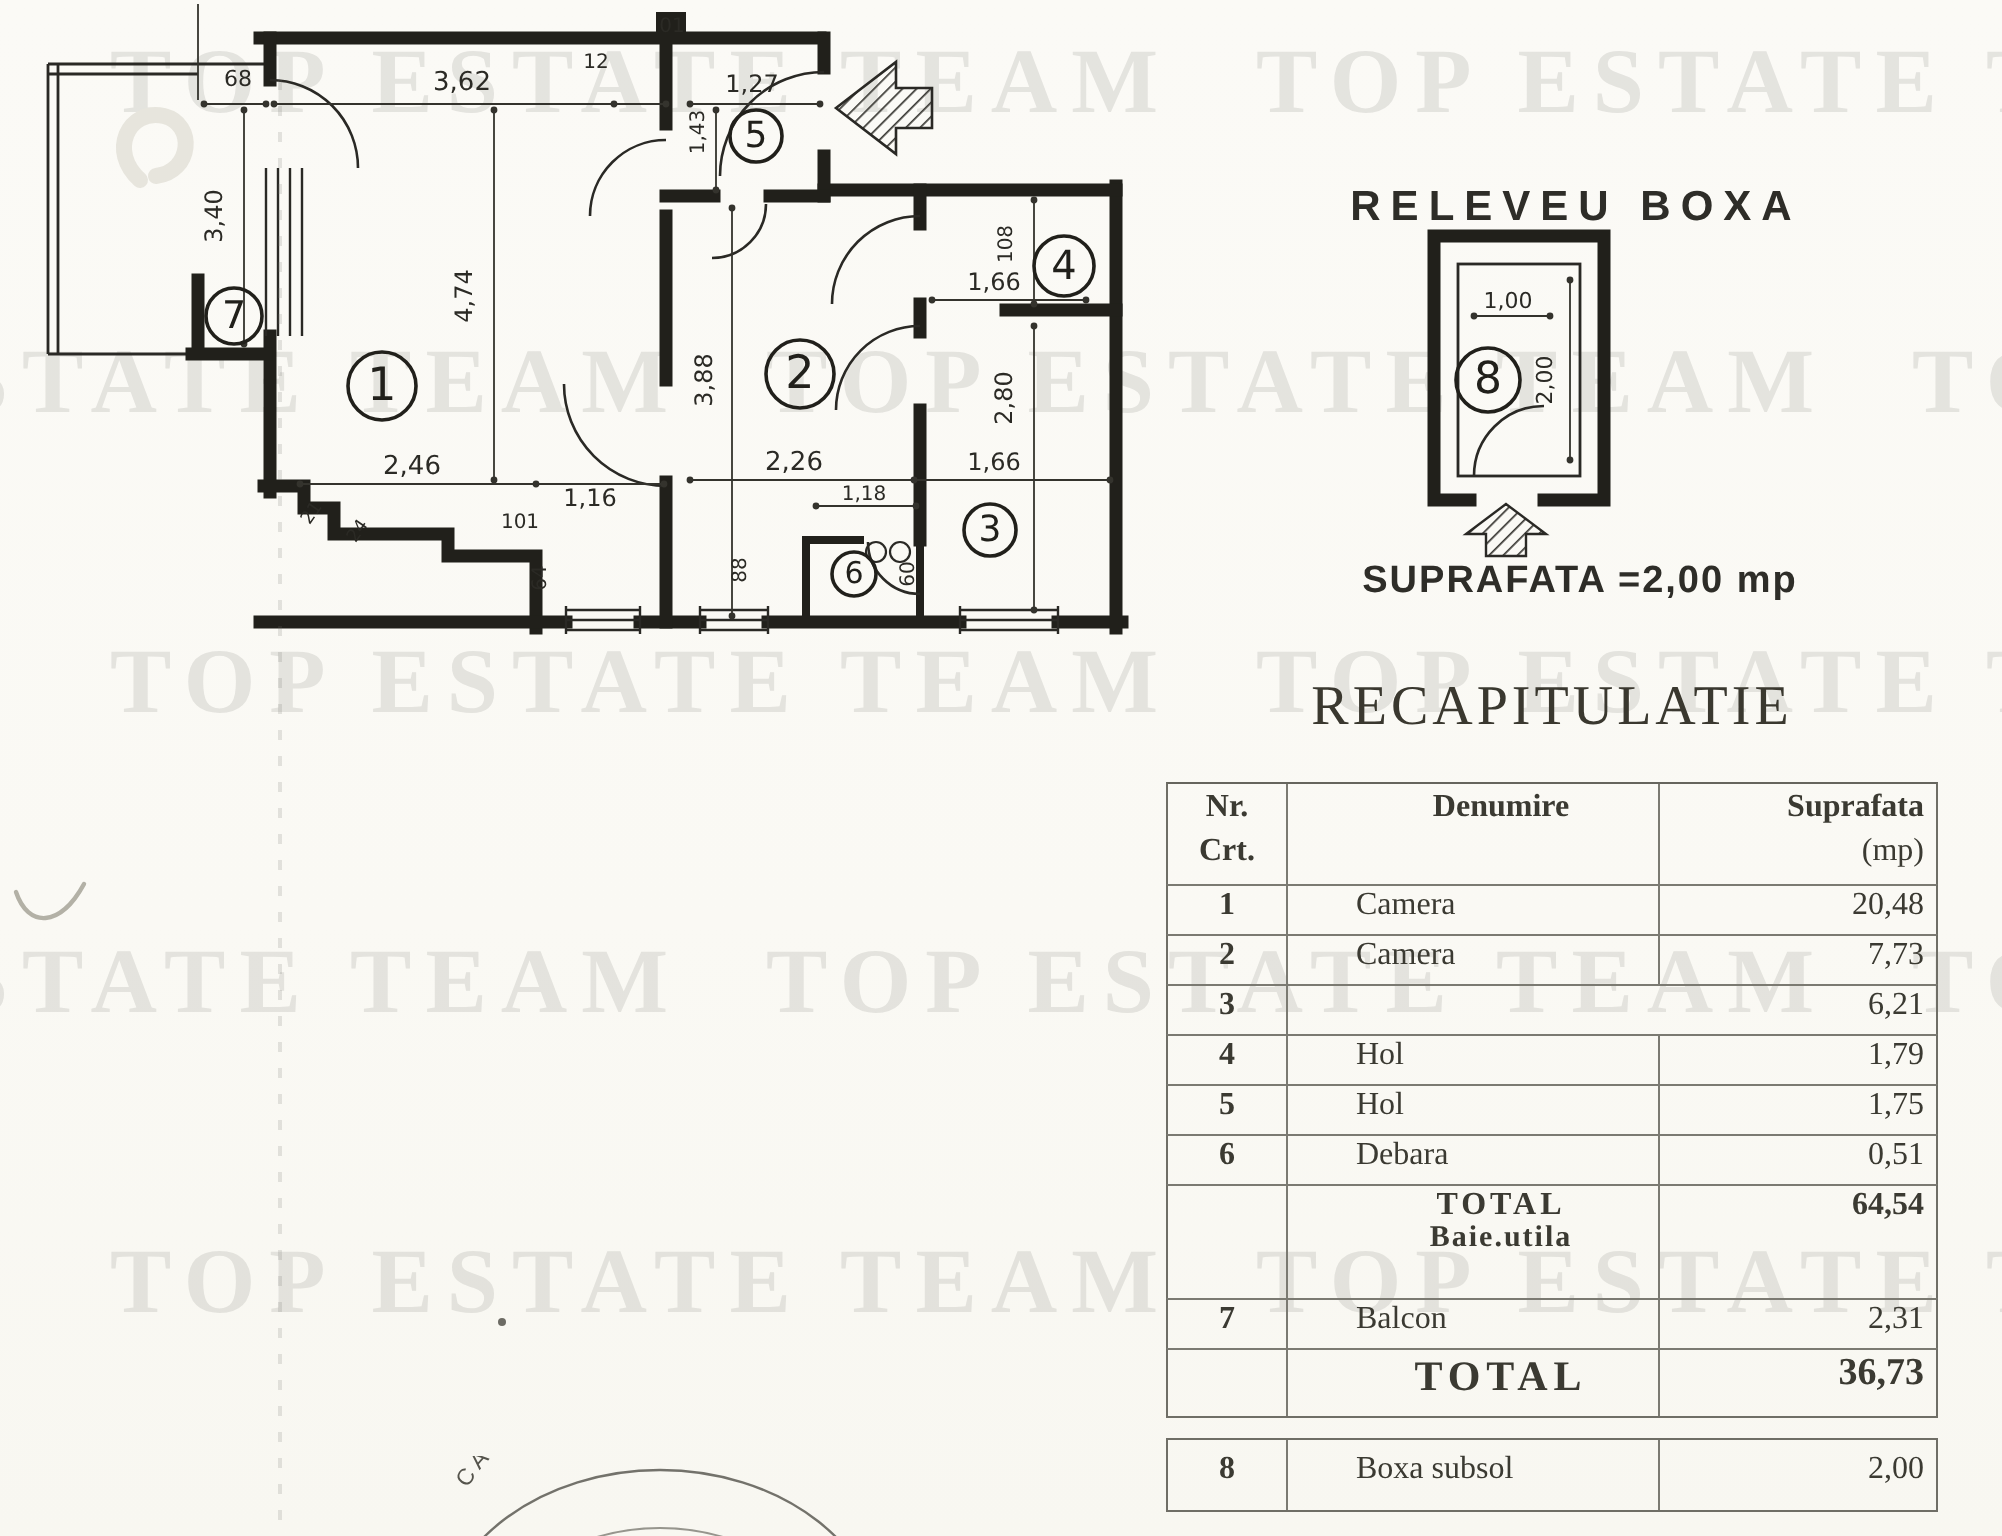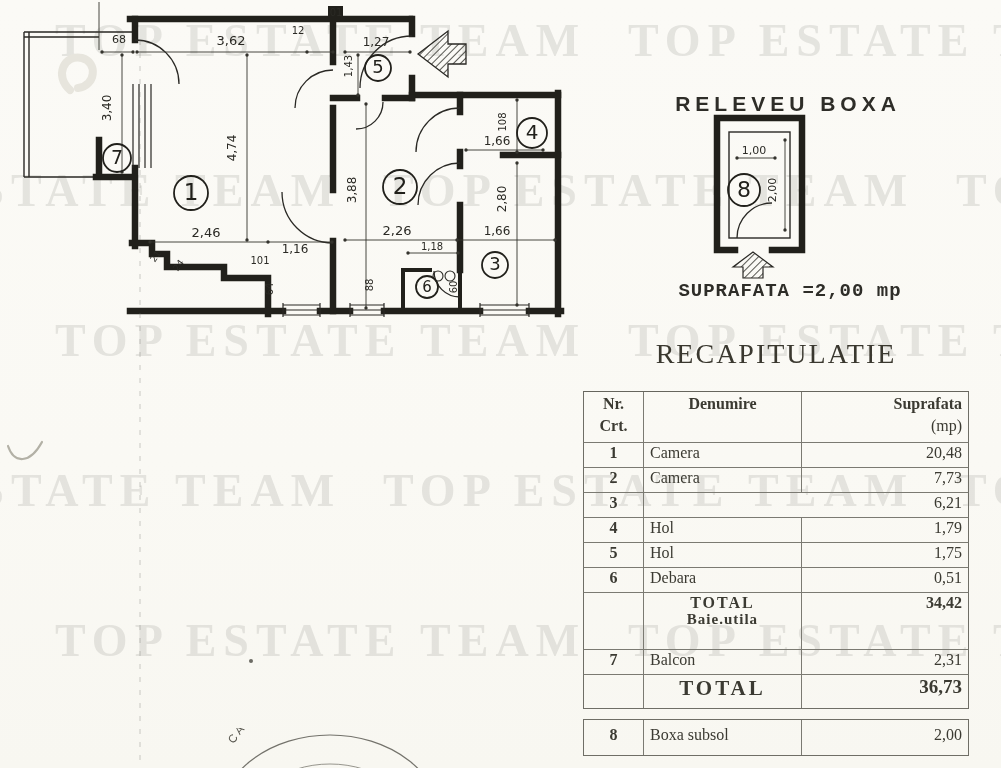--- a/index.html
+++ b/index.html
@@ -8,35 +8,35 @@
         font-family:"Liberation Serif", serif;color:#33322c;}
   
   .wm-tile{position:absolute;white-space:nowrap;font-family:"Liberation Serif",serif;
            font-weight:bold;font-size:46px;letter-spacing:7px;color:rgba(120,120,114,0.17);
            user-select:none;}
   
   .h-releveu{position:absolute;left:648px;top:66px;width:280px;text-align:center;
              font-family:"Liberation Sans",sans-serif;font-weight:600;font-size:21px;
              letter-spacing:5px;color:#2e2d28;margin-top:26px;}
   .h-suprafata{position:absolute;left:640px;top:280px;width:300px;text-align:center;
-             font-family:Liberation Mono, monospace;font-weight:600;font-size:19px;
+             font-family:Liberation Sans, sans-serif;font-weight:600;font-size:19px;
              letter-spacing:1px;color:#2e2d28;}
   .h-recap{position:absolute;left:583px;top:338px;width:386px;text-align:center;
              font-weight:normal;font-size:28px;letter-spacing:2px;color:#3a382f;}
   
   .rtable{position:absolute;left:583px;top:391px;width:386px;font-size:16px;color:#3b3a32;}
   .rrow{display:flex;border-left:1.6px solid #6f6e66;border-right:1.6px solid #6f6e66;
         border-top:1.2px solid #7b7a72;align-items:stretch;}
   .rrow.first{border-top:1.7px solid #66655d;}
   .rrow.lastmain{border-bottom:1.6px solid #6f6e66;}
   .rrow.spacer{border:none;height:10px;}
   .rrow.boxa{border:1.6px solid #6f6e66;}
   .rc{padding:1px 6px;box-sizing:border-box;}
   .c1{width:60px;border-right:1.2px solid #7b7a72;text-align:center;font-weight:bold;}
-  .c2{width:158px;border-right:1.2px solid #7b7a72;}
+  .c2{width:158px;border-right:1.2px solid #7b7a72;margin-left:28px;}
   .c3{flex:1;text-align:right;}
   .rrow.hdr{height:50px;}
   .rrow.hdr .rc{font-weight:bold;}
   .rrow.item{height:24px;}
   .rrow.item .c1{font-size:16px;}
   .rrow.subtotal{height:56px;}
   .rrow.subtotal .c2{text-align:center;font-weight:bold;letter-spacing:2px;}
   .rrow.subtotal .c3{font-weight:bold;}
   .rrow.total{height:33px;}
   .rrow.total .c2{text-align:center;font-weight:bold;font-size:21px;letter-spacing:3px;}
@@ -249,21 +249,21 @@
           <div class="rc c3">1,75</div>
         </div>
         <div class="rrow item">
           <div class="rc c1">6</div>
           <div class="rc c2">Debara</div>
           <div class="rc c3">0,51</div>
         </div>
         <div class="rrow subtotal">
           <div class="rc c1"></div>
           <div class="rc c2">TOTAL<span class="sub2">Baie.utila</span></div>
-          <div class="rc c3">34,42</div>
+          <div class="rc c3">64,54</div>
         </div>
         <div class="rrow item">
           <div class="rc c1">7</div>
           <div class="rc c2">Balcon</div>
           <div class="rc c3">2,31</div>
         </div>
         <div class="rrow total lastmain">
           <div class="rc c1"></div>
           <div class="rc c2">TOTAL</div>
           <div class="rc c3">36,73</div>

